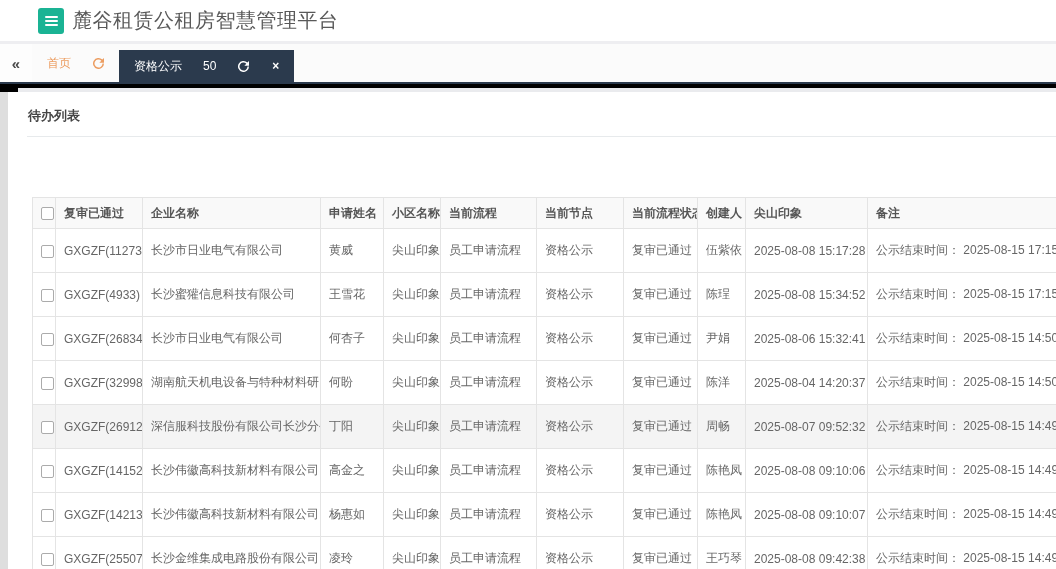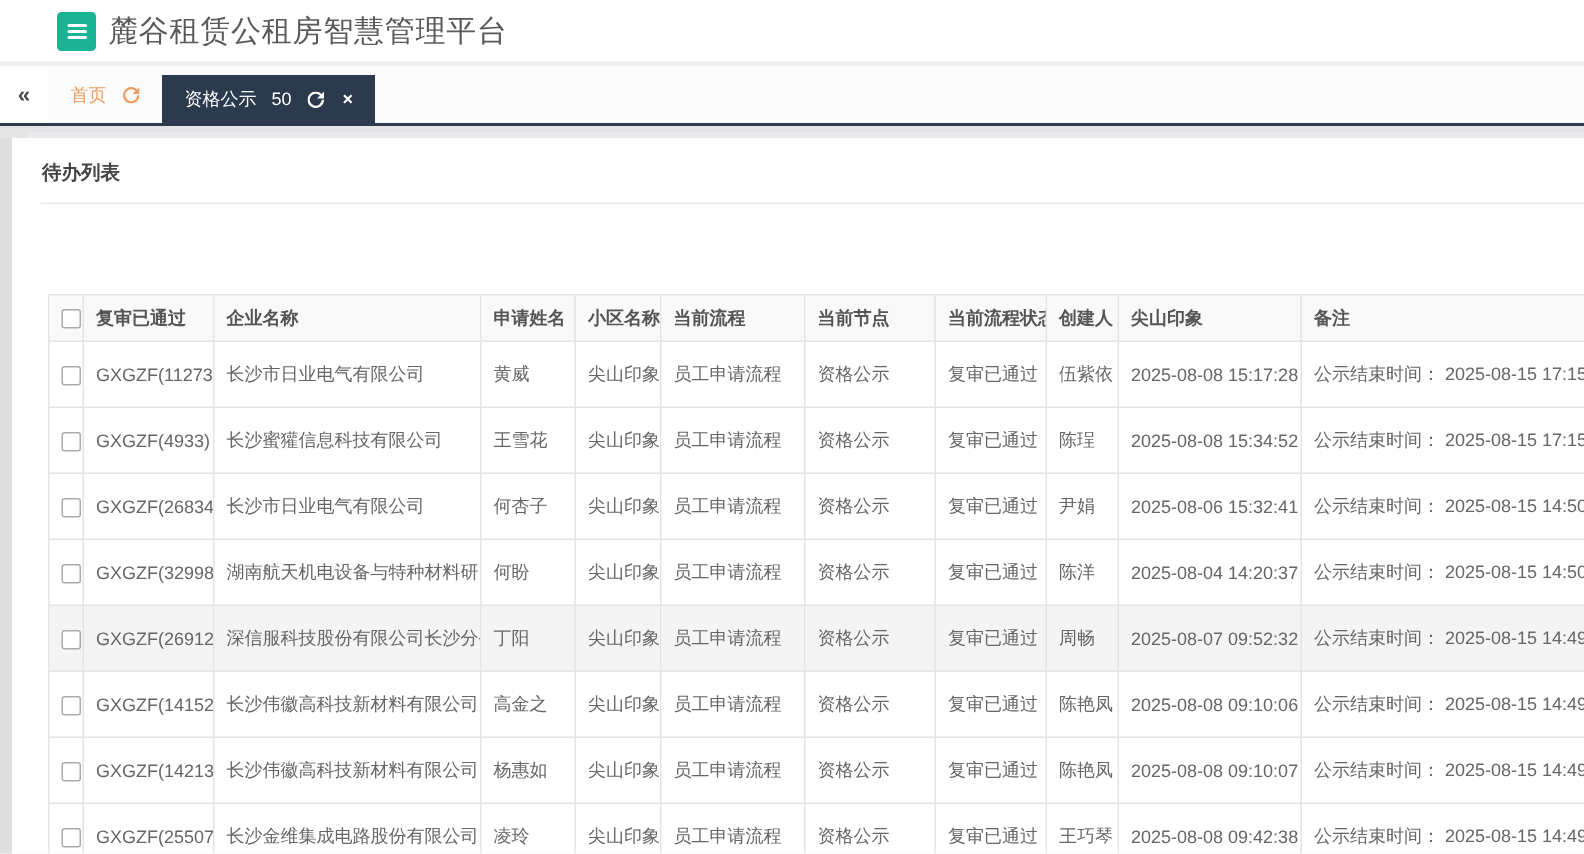--- a/index.html
+++ b/index.html
@@ -29,31 +29,31 @@
   
   .tabbar {
     height:40px; background:#fbfbfb; border-bottom:2px solid #2b3a4d;
     display:flex; align-items:stretch;
   }
   .collapse-btn {
     width:32px; display:flex; align-items:center; justify-content:center;
     color:#4a4a4a; font-size:15px; font-weight:bold; cursor:pointer; background:#fdfdfd;
   }
   .tab {
-    display:flex; align-items:center; gap:10px; padding:0 15px;
+    display:flex; align-items:center; gap:21px; padding:0 15px;
     font-size:12px; color:#ec9d61; cursor:pointer; white-space:nowrap;
   }
   .tab .ric { display:inline-flex; margin-left:1px; }
   .tab.active {
     margin-top:6px; background:#2b3a4d; color:#ffffff;
   }
   .tab .close { font-size:12px; font-weight:bold; line-height:1; margin-left:2px; }
 
   
-  .content { position:relative; height:485px; background:#e5e5e5; }
+  .content { position:relative; height:485px; background:#000000; }
   .hstrip { position:absolute; top:4px; left:18px; right:0; height:4px; background:#eaebee; }
   .vgutter { position:absolute; top:8px; left:0; bottom:-2px; width:8px; background:#dedede; }
   .panel { position:absolute; left:8px; top:8px; right:0; bottom:0; background:#fff; }
   .panel-head {
     margin-left:19px; padding:14px 0 11px 1px;
     border-bottom:1px solid #e7eaec;
   }
   .panel-title { font-size:13px; font-weight:bold; color:#454545; }
 
   

